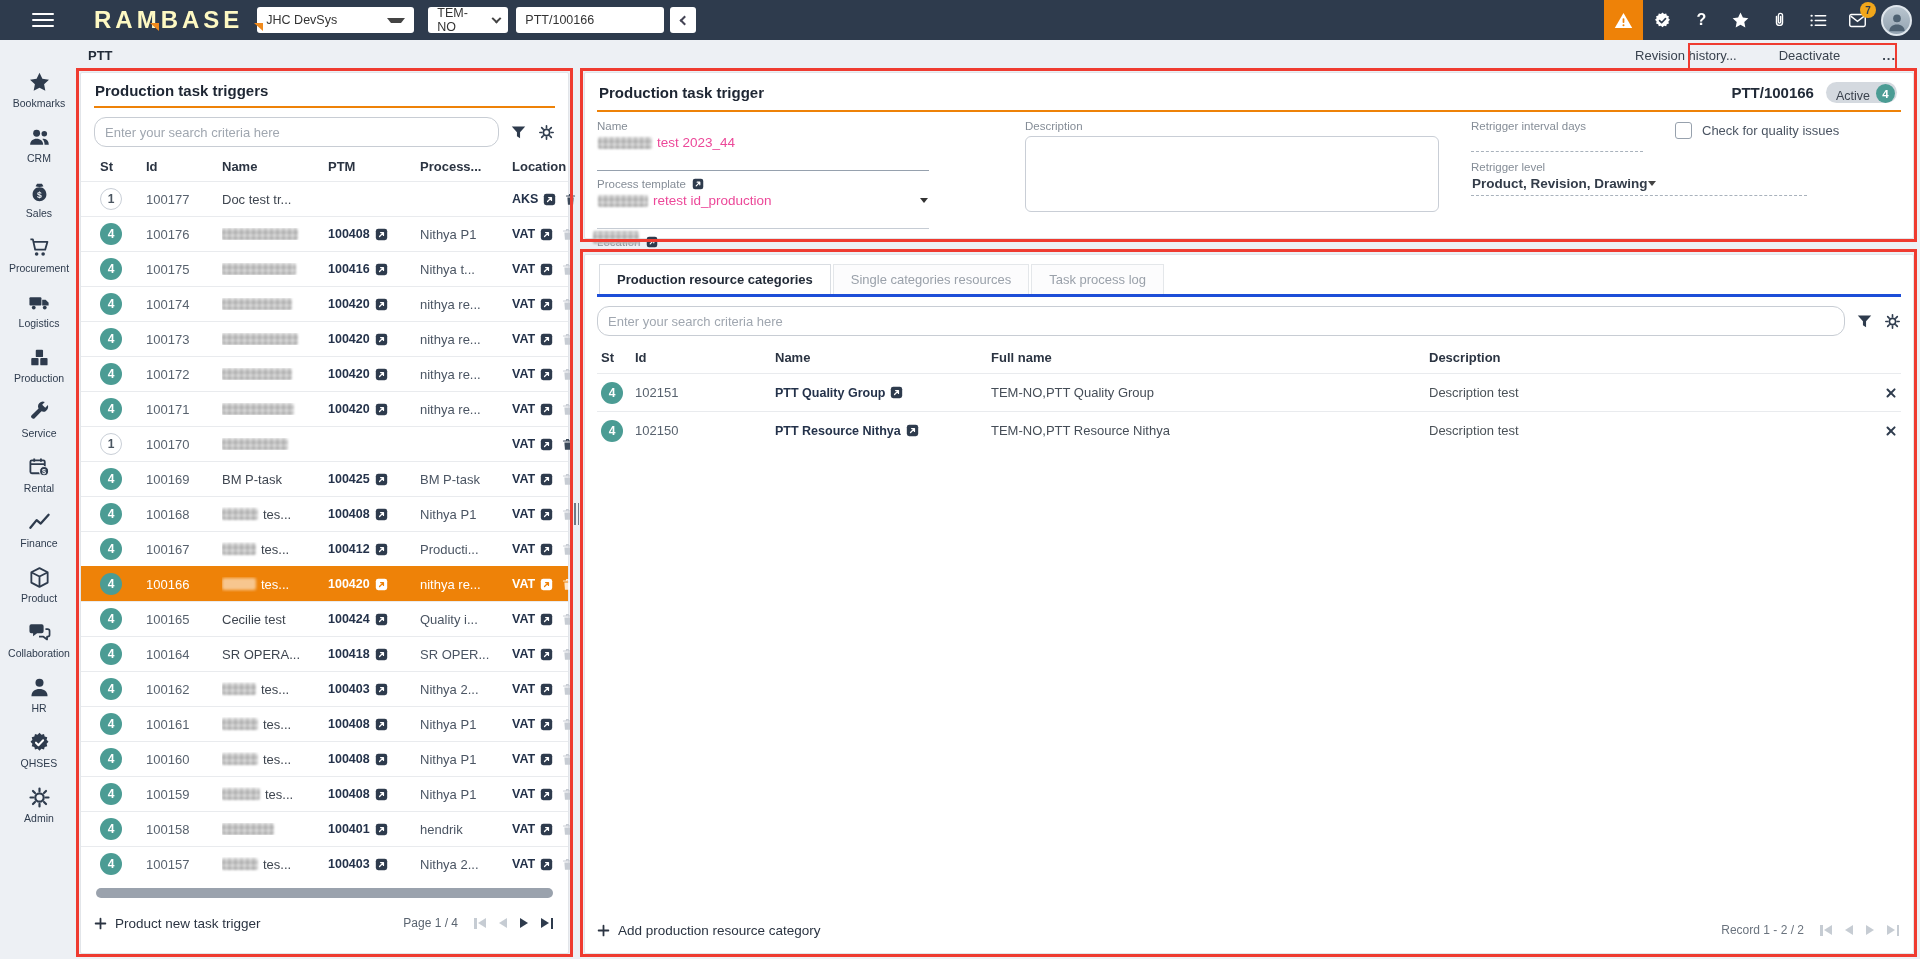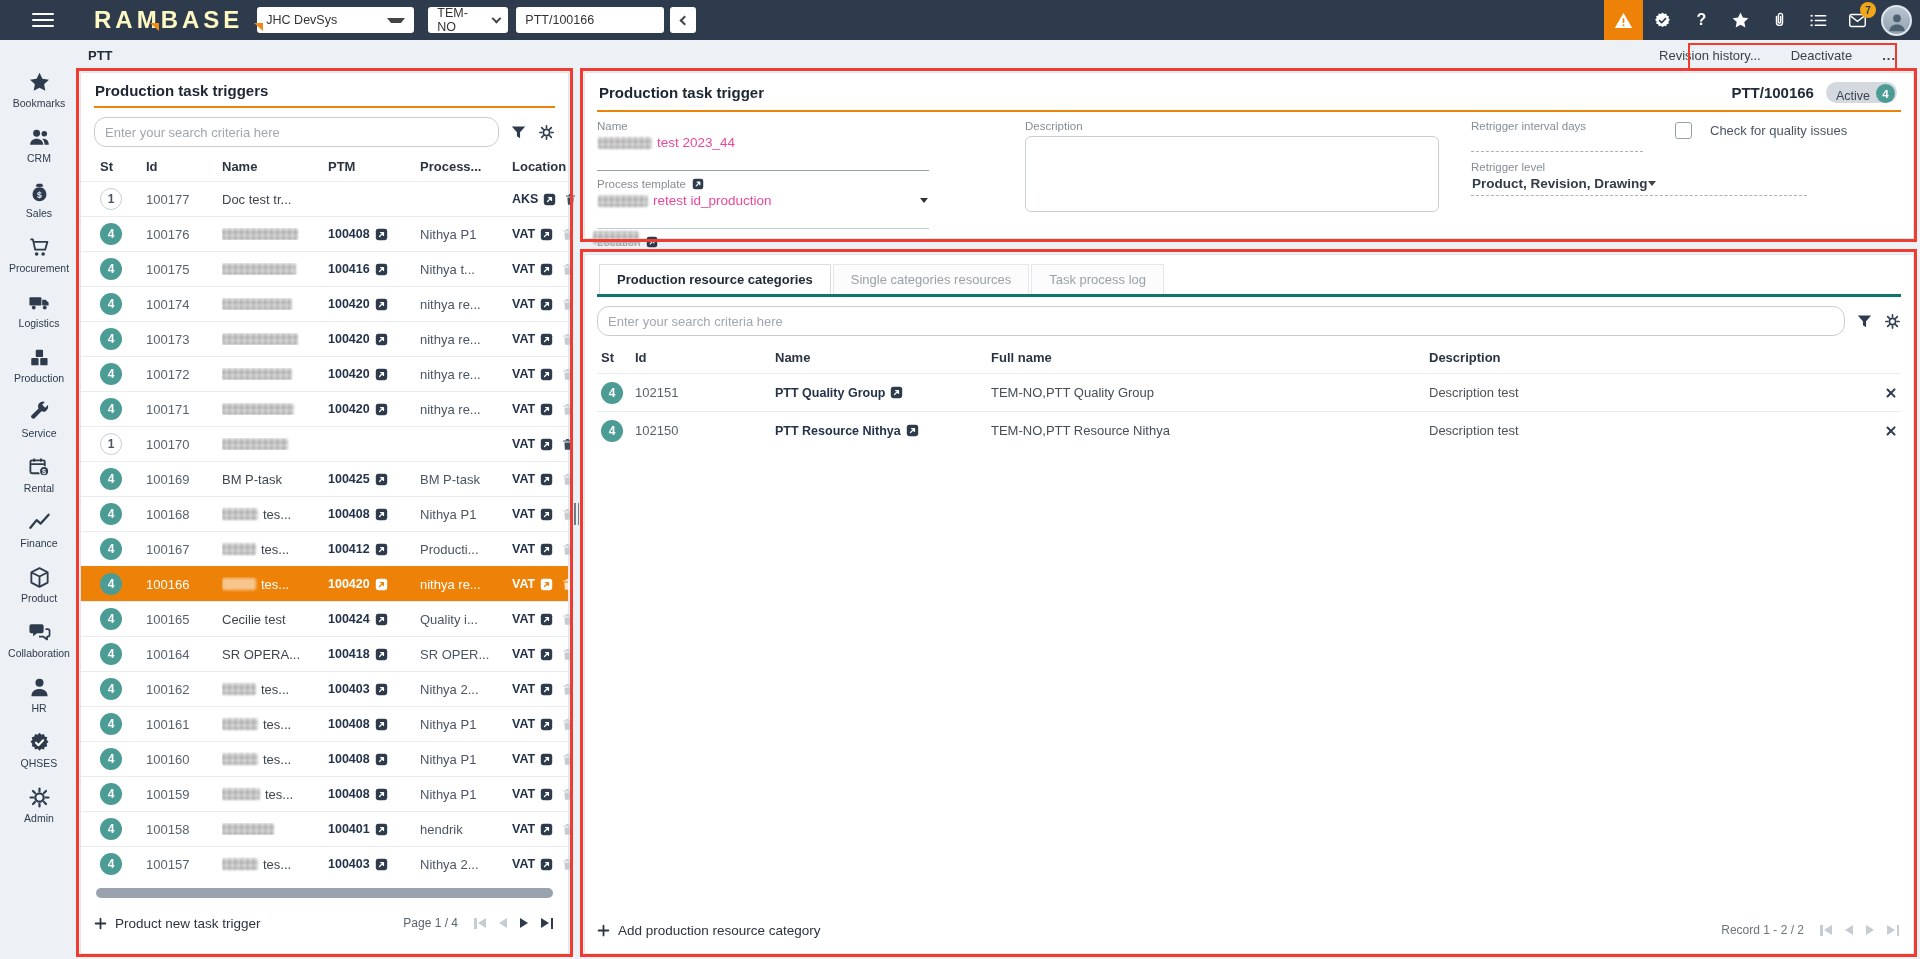--- a/index.html
+++ b/index.html
@@ -27,21 +27,21 @@
   .tb-cell.warn{background:#ee8208}
   .tb-cell svg{width:19px;height:19px}
   .tb-cell .q{font-size:16px;font-weight:700;color:#fff}
   .badge7{position:absolute;top:2px;right:1px;width:16px;height:16px;border-radius:50%;background:#f2a71b;color:#2e3b4d;font-size:10px;font-weight:700;display:flex;align-items:center;justify-content:center}
   .avatar{width:31px;height:31px;border-radius:50%;background:linear-gradient(#b9c5cf,#93a3b1);border:2px solid #dfe6ec;display:flex;align-items:flex-end;justify-content:center;overflow:hidden;margin:0 8px 0 4px;align-self:center;cursor:pointer}
   .avatar svg{width:22px;height:22px;color:#4e6172}
 
   
   #crumb{position:absolute;left:0;top:40px;width:1920px;height:30px;display:flex;align-items:center}
   #crumb .app{margin-left:88px;font-size:13px;font-weight:700;color:#222b38}
-  .actions{margin-left:auto;margin-right:24px;display:flex;align-items:flex-start;gap:30px;font-size:13px;color:#39424e}
+  .actions{margin-left:auto;margin-right:24px;display:flex;align-items:flex-start;gap:42px;font-size:13px;color:#39424e}
   .actions .act{cursor:pointer}
   .actions .more{font-weight:800;letter-spacing:1px}
 
   
   #sidebar{position:absolute;left:0;top:46px;width:78px;bottom:0;padding-top:16px}
   .s-item{height:55px;display:flex;flex-direction:column;align-items:center;justify-content:center;gap:3px;cursor:pointer}
   .s-item svg{width:23px;height:23px;color:#2e3b4d}
   .s-lbl{font-size:10.5px;color:#2e3b4d}
 
   
@@ -108,29 +108,29 @@
   .xic{position:relative;width:12px;height:12px;margin-left:12px;cursor:pointer;flex:0 0 auto}
   .xic::before,.xic::after{content:"";position:absolute;left:5px;top:0;width:2.2px;height:12px;background:#2e3b4d;border-radius:1px}
   .xic::before{transform:rotate(45deg)}.xic::after{transform:rotate(-45deg)}
   .overlay-red{position:absolute;left:-4px;top:-5px;height:13px;z-index:2}
   .fcol2{margin-left:96px;width:416px}
   .fcol2 textarea{width:414px;height:76px;margin-top:4px;border:1px solid #c9ced6;border-radius:6px;resize:none;font-family:inherit;font-size:13px;padding:6px 8px;color:#333}
   .fcol3{margin-left:auto;width:430px}
   .f3row{display:flex;align-items:flex-start}
   .f3a{width:172px}
   .dash-empty{height:20px;border-bottom:1px dashed #a9b2bc}
-  .chkgrp{display:flex;align-items:center;gap:18px;margin-left:32px;margin-top:2px;cursor:pointer}
+  .chkgrp{display:flex;align-items:center;gap:10px;margin-left:32px;margin-top:2px;cursor:pointer}
   .chk{width:17px;height:17px;border:1.6px solid #97a1ad;border-radius:3px;background:#fff}
   .chk-lbl{font-size:13px;color:#4b5563}
   .rl-field{width:336px;margin-top:9px}
   .rl-val{font-size:13.5px;font-weight:600;color:#333c49;display:flex;align-items:center;padding:3px 1px 4px}
 
   
   #res-card{left:584px;top:254px;width:1330px;height:700px;padding:0 12px;display:flex;flex-direction:column}
-  .tabbar{display:flex;align-items:center;margin-top:9px;border-bottom:3px solid #0f766e;padding-left:2px}
+  .tabbar{display:flex;align-items:center;margin-top:9px;border-bottom:3px solid #1d4ed8;padding-left:2px}
   .tab{height:30px;display:flex;align-items:center;padding:0 17px;font-size:13px;color:#9aa1aa;background:#fcfcfd;border:1px solid #e4e7ea;border-bottom:none;margin-right:2px;cursor:pointer;white-space:nowrap}
   .tab.on{background:#fff;border-color:#d9dde2;color:#222b38;font-weight:700}
   .rgrid{display:grid;grid-template-columns:34px 140px 216px 438px 1fr 36px;align-items:center}
   #r-thead{margin-top:14px;padding:0 0 8px 4px;font-size:13px;font-weight:700;color:#2b3442}
   .rrow{height:38px;border-top:1px solid #e9ebee;font-size:13px;padding-left:4px;cursor:pointer}
   .rrow .r-id{color:#58626e}
   .r-name{display:flex;align-items:center;font-weight:700;font-size:12.5px;color:#24324a}
   .r-full{color:#454d57}
   .r-desc{color:#4b5258}
   .r-x{display:flex;justify-content:flex-end;padding-right:4px}

